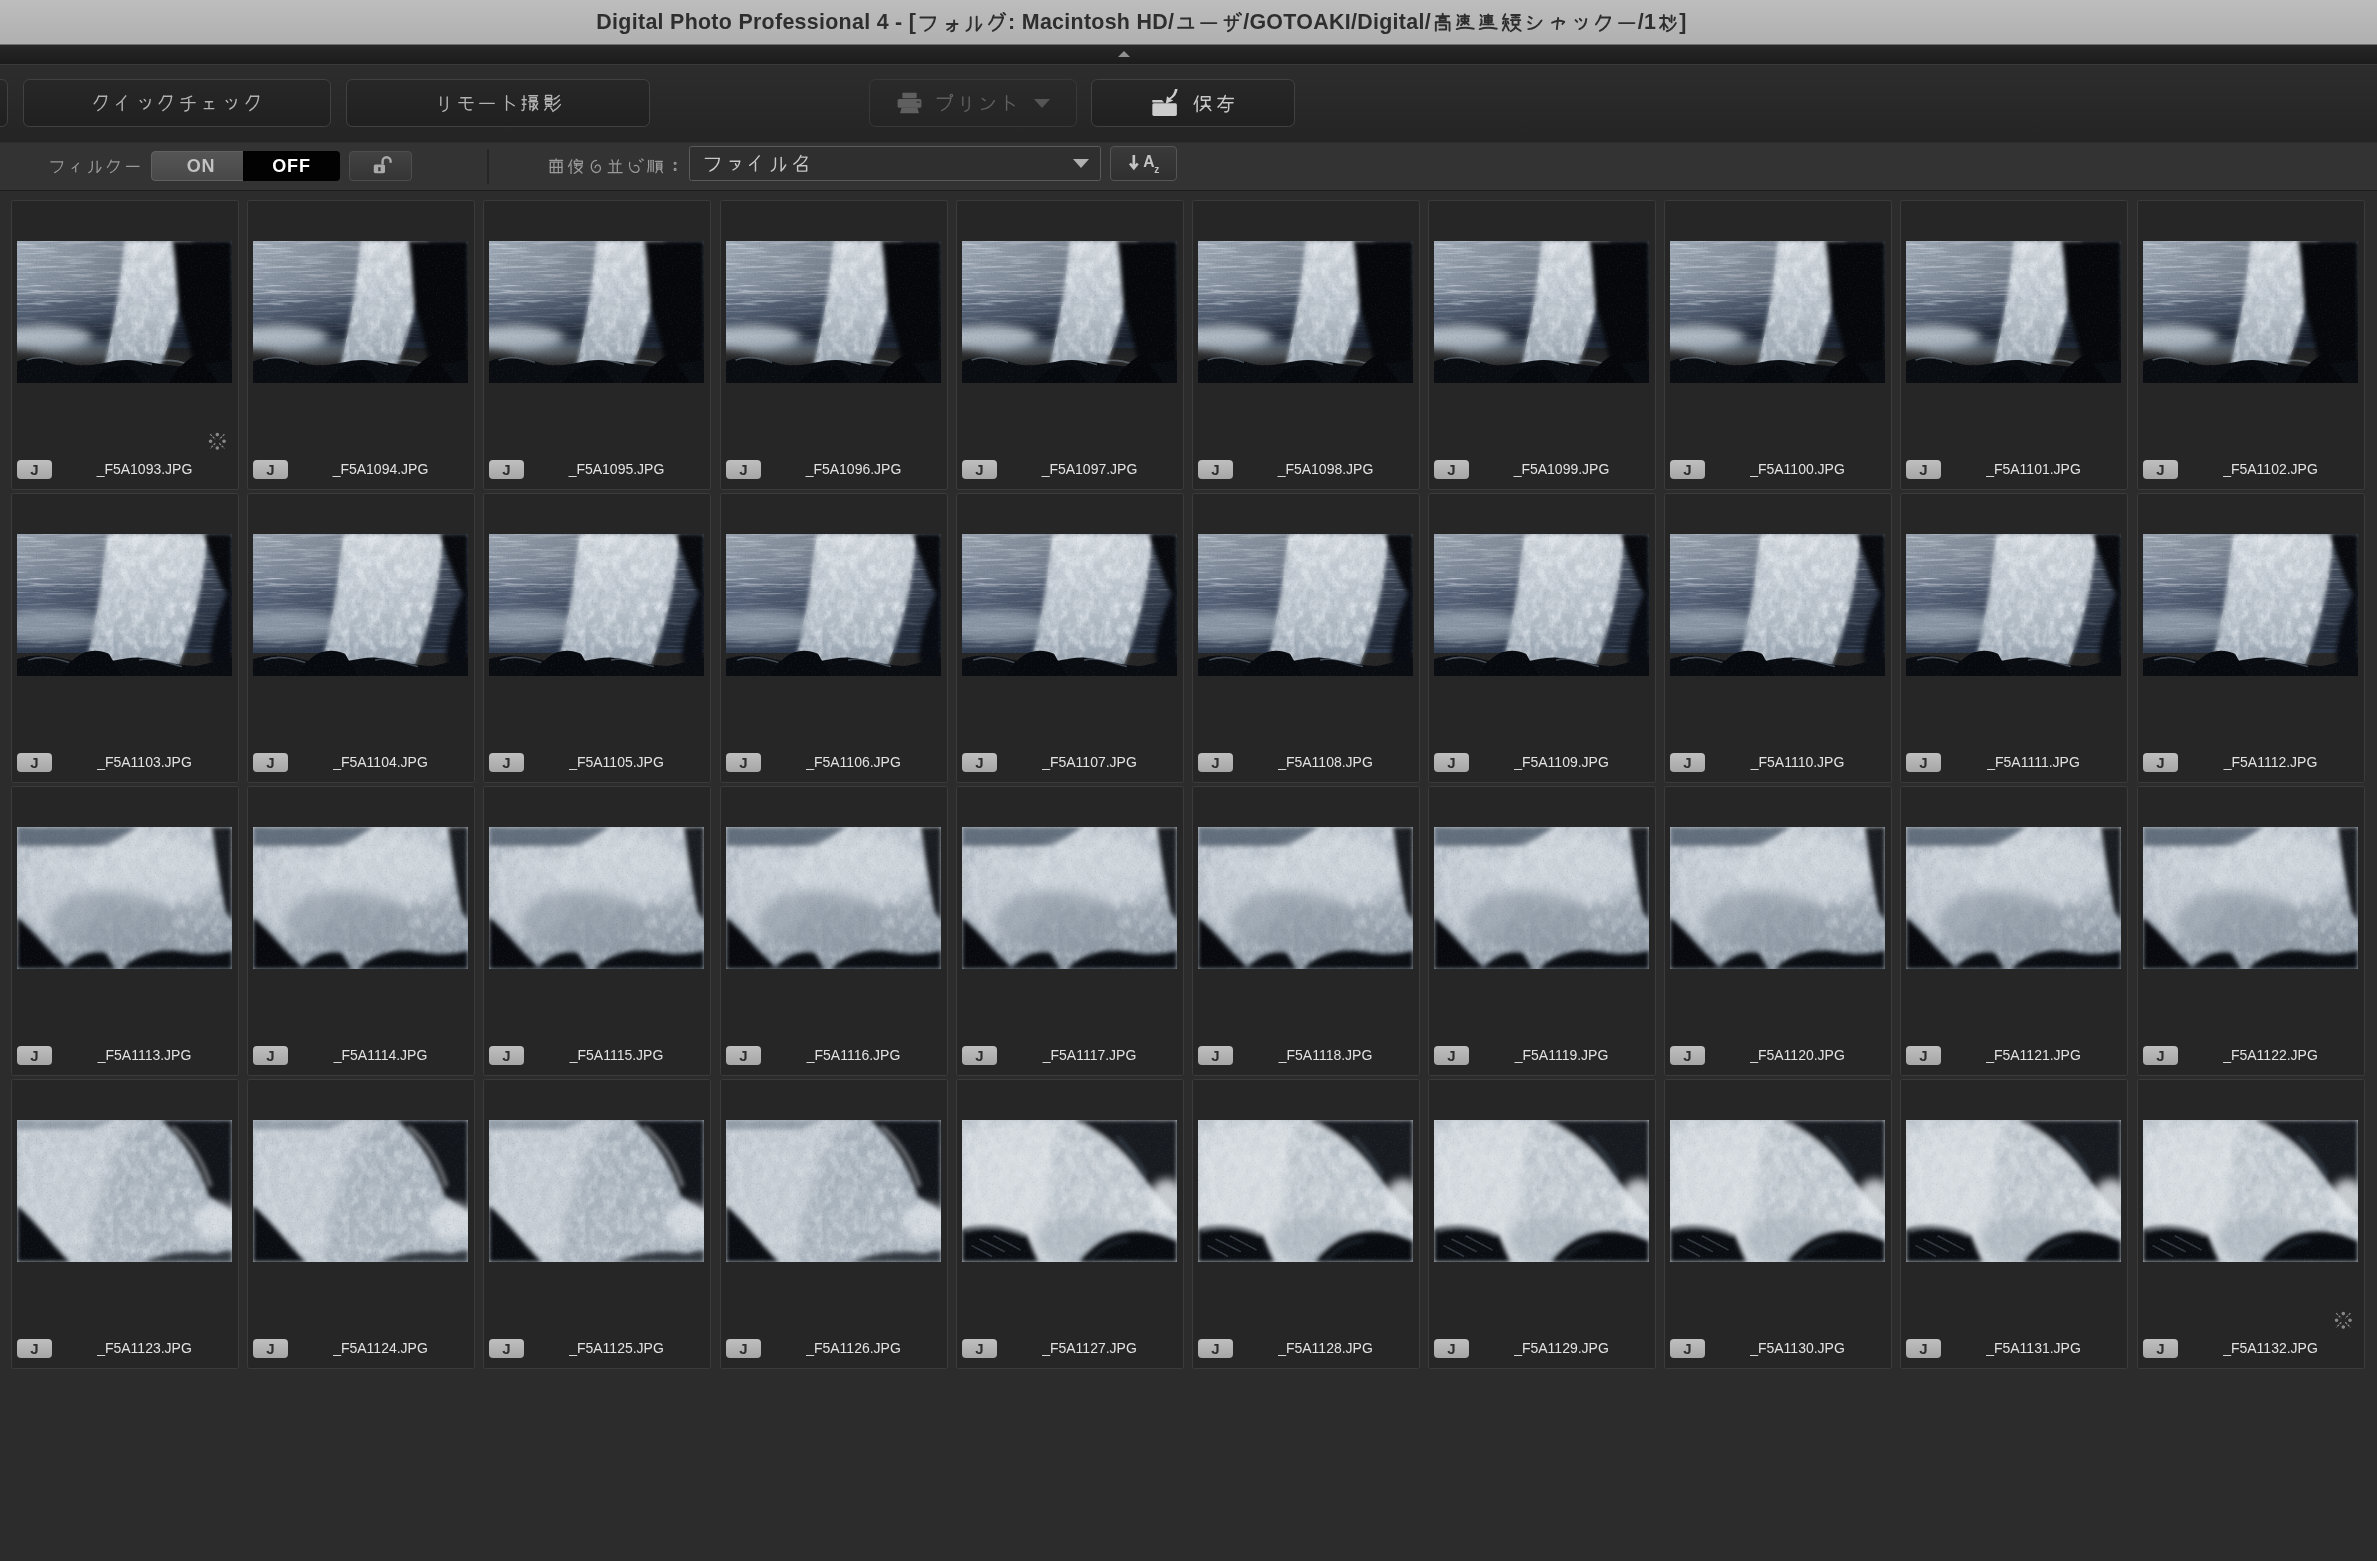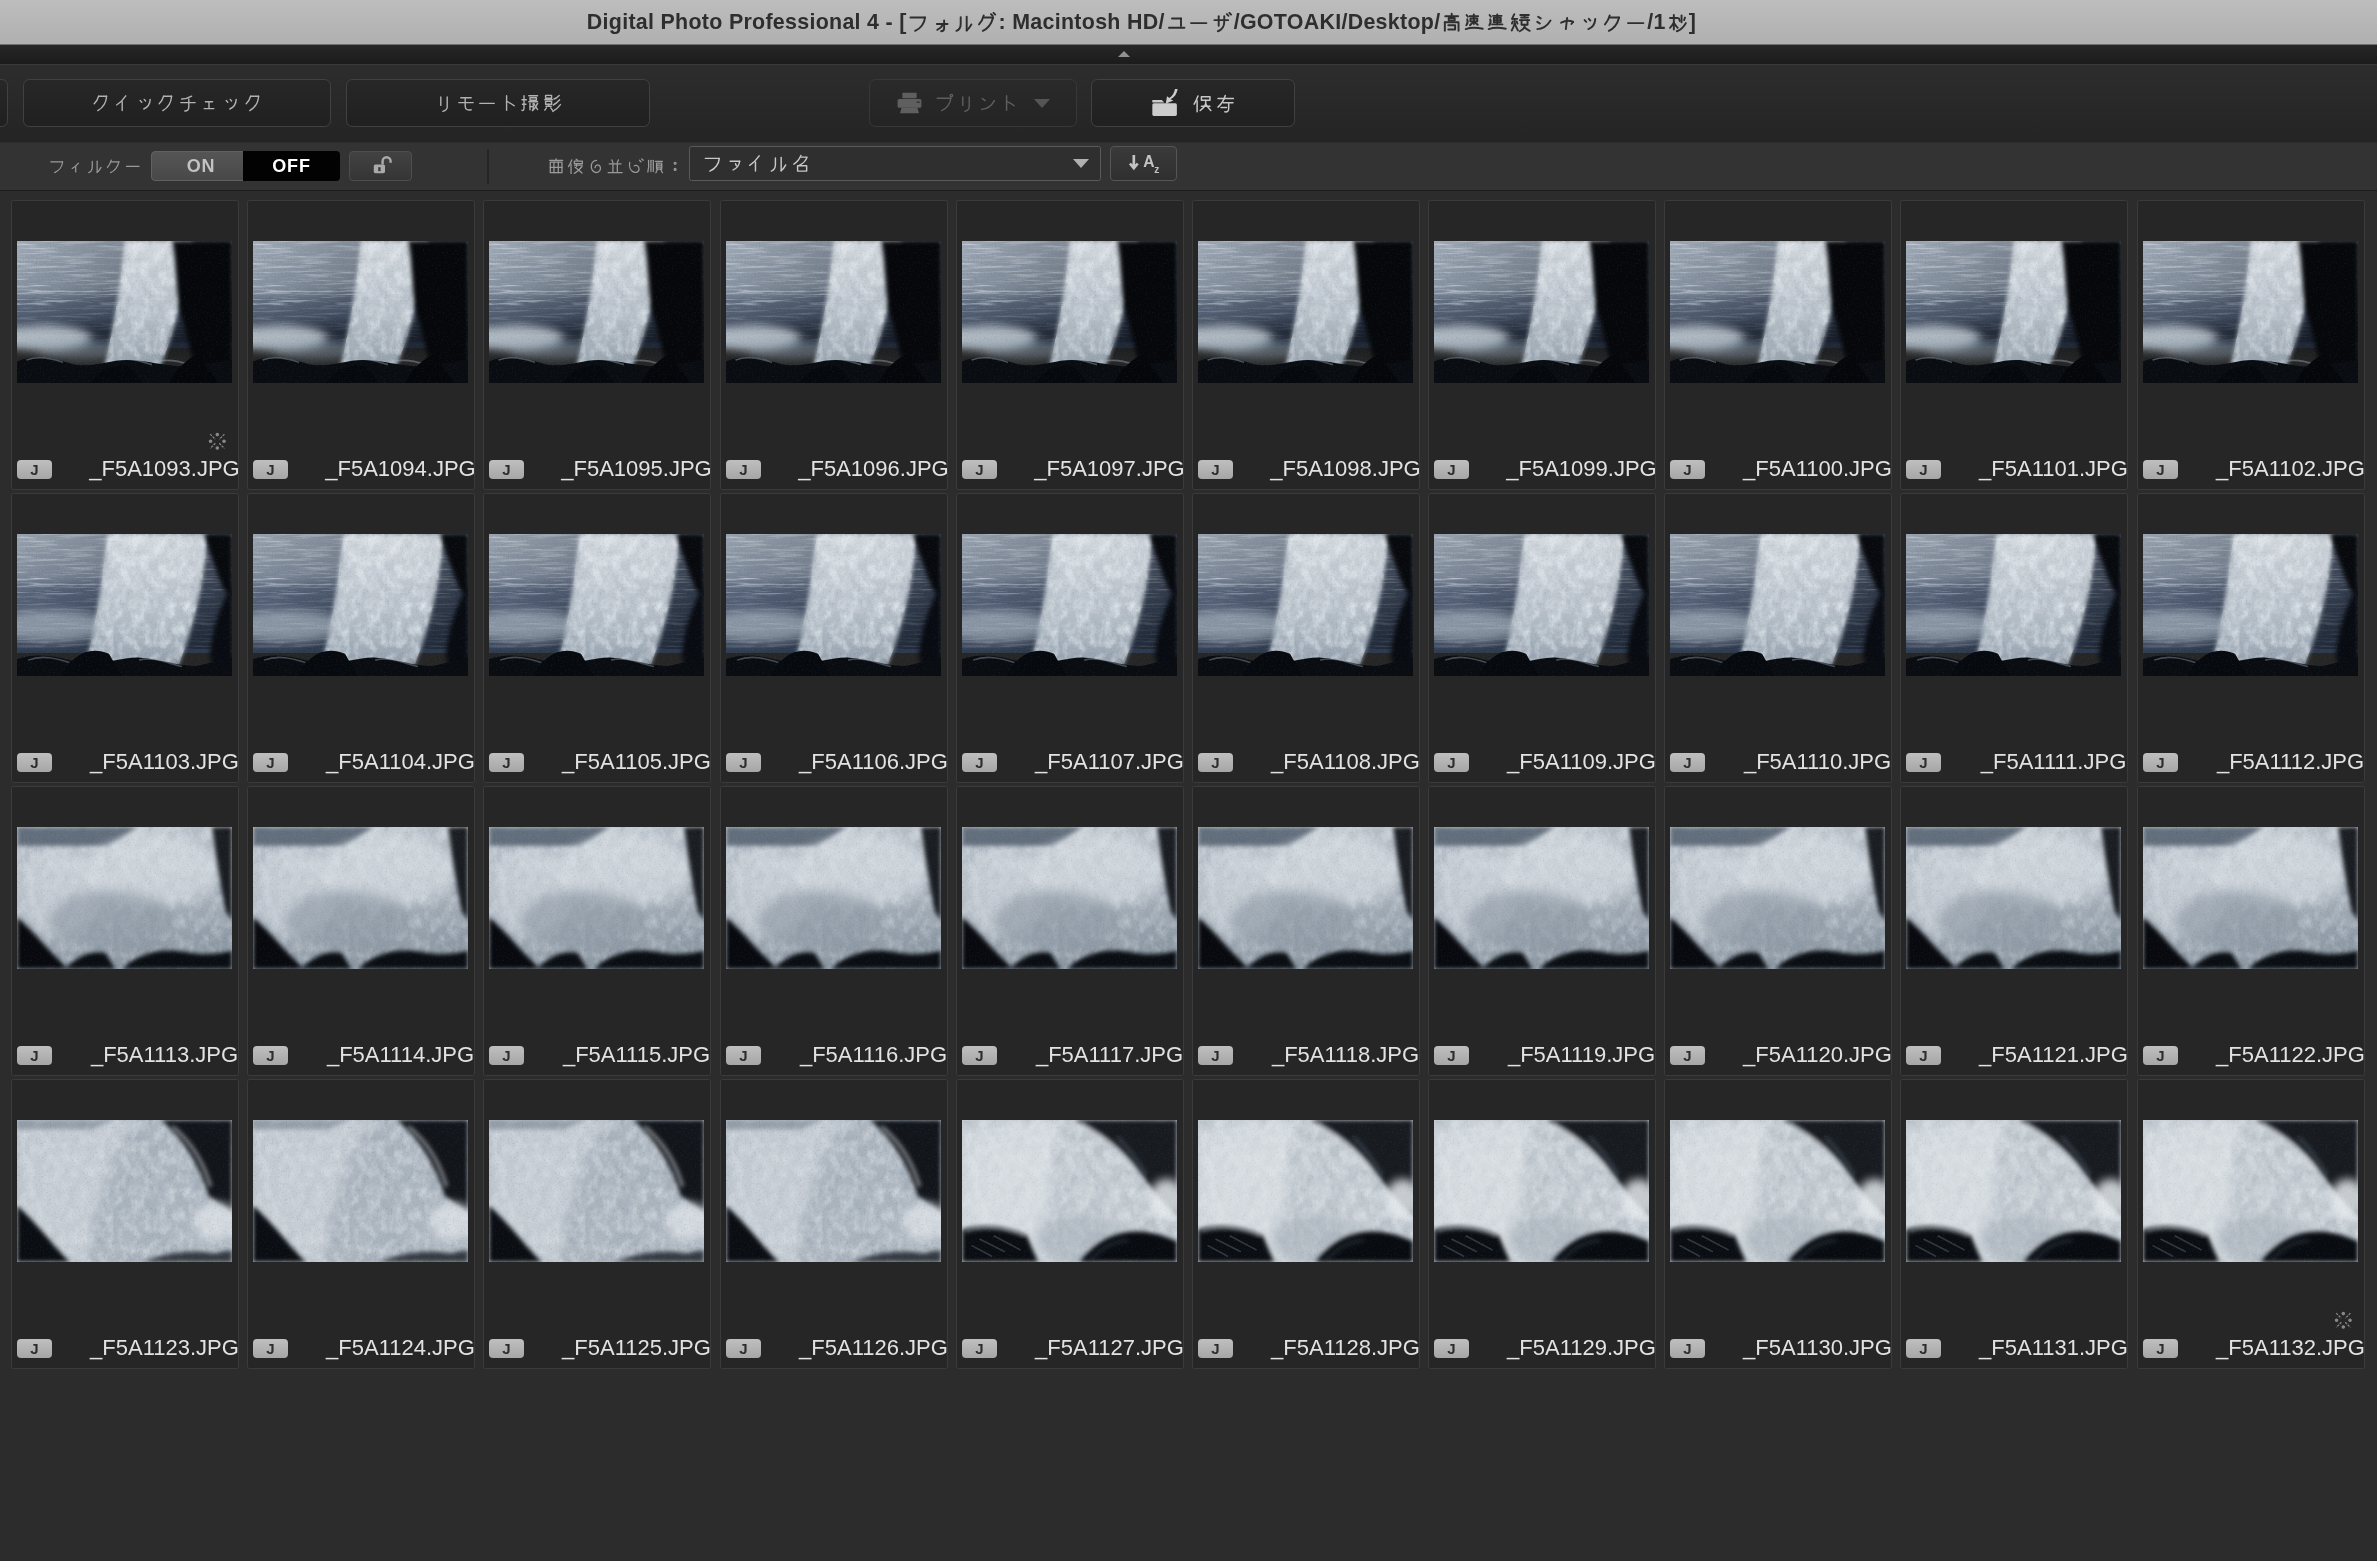--- a/index.html
+++ b/index.html
@@ -7,21 +7,21 @@
 #titlebar { position:absolute; left:0; top:0; width:2377px; height:45px; background:linear-gradient(#bdbdbd,#b0b0b0); border-bottom:0.8px solid #6e6e6e; }
 #titletext { position:absolute; left:0; top:0; width:2248px; height:45px; display:flex; align-items:center; justify-content:center; font-size:21.4px; font-weight:bold; color:#2e2e2e; white-space:pre; letter-spacing:0.3px;padding-left:35px; }
 #band { position:absolute; left:0; top:45px; width:2377px; height:19px; background:linear-gradient(#262626,#1c1c1c); }
 #uptri { position:absolute; left:1118px; top:51px; width:0; height:0; border-left:6.3px solid transparent; border-right:6.3px solid transparent; border-bottom:6.3px solid #909090; }
 #toolbar { position:absolute; left:0; top:64px; width:2377px; height:78px; background:linear-gradient(#2d2d2d,#242424); border-top:0.8px solid #3a3a3a; }
 .tbtn { position:absolute; top:14.3px; height:48px; background:linear-gradient(#272727,#202020); border:1.6px solid #414141; border-radius:6.3px; display:flex; align-items:center; justify-content:center; }
 #filterrow { position:absolute; left:0; top:143px; width:2377px; height:48px; background:#333333; border-bottom:1.6px solid #1b1b1b; }
 .cell { position:absolute; width:228px; height:290px; background:#262626; border:1.6px solid #3b3b3b; border-radius:2.4px; }
 .thumb { position:absolute; left:4.8px; top:40px; }
 .jbadge { position:absolute; left:4.8px; top:259px; width:35px; height:19px; background:linear-gradient(#bfbfbf,#a6a6a6); border-radius:4px; color:#2e2e2e; font-weight:bold; font-size:15px; text-align:center; line-height:19px; }
-.fname { position:absolute; left:40px; top:258px; width:185px; height:20.6px; font-size:22px; line-height:20.6px; color:#e2e2e2; text-align:center; white-space:nowrap;margin-left:20px; }
+.fname { position:absolute; left:40px; top:258px; width:185px; height:20.6px; font-size:14px; line-height:20.6px; color:#e2e2e2; text-align:center; white-space:nowrap; }
 .seg { position:absolute; top:8px; height:30px; display:flex; align-items:center; justify-content:center; }
 </style></head><body>
 <div id="page">
 <svg width="0" height="0" style="position:absolute">
       <defs>
 
 <linearGradient id="seaG" x1="0" y1="0" x2="0.18" y2="1">
  <stop offset="0" stop-color="#909ba9"></stop>
           <stop offset="0.45" stop-color="#6a7789"></stop>
  <stop offset="0.78" stop-color="#475469"></stop>
@@ -223,21 +223,21 @@
             <path d="M14 52 H86"></path>
           </g>
         </svg><svg class="jp" style="width:21.4px;height:21.4px" viewBox="0 0 100 100">
           <g fill="none" stroke="#2e2e2e" stroke-width="9" stroke-linecap="round" stroke-linejoin="round" opacity="1.0">
             <path d="M16 38 H80"></path>
             <path d="M36 20 V64"></path>
             <path d="M62 20 V46 C62 70 50 84 32 90"></path>
             <path d="M74 10 L82 18"></path>
             <path d="M86 4 L94 12"></path>
           </g>
-        </svg><span>/GOTOAKI/Desktop/</span><svg class="jp" style="width:21.4px;height:21.4px" viewBox="0 0 100 100">
+        </svg><span>/GOTOAKI/Digital/</span><svg class="jp" style="width:21.4px;height:21.4px" viewBox="0 0 100 100">
           <g fill="none" stroke="#2e2e2e" stroke-width="9" stroke-linecap="round" stroke-linejoin="round" opacity="1.0">
             <path d="M50 8 V16"></path>
             <path d="M20 20 H80"></path>
             <path d="M36 28 H64 V40 H36 Z"></path>
             <path d="M18 48 H82 V88"></path>
             <path d="M18 48 V88"></path>
             <path d="M34 62 H66 V82 H34"></path>
           </g>
         </svg><svg class="jp" style="width:21.4px;height:21.4px" viewBox="0 0 100 100">
           <g fill="none" stroke="#2e2e2e" stroke-width="9" stroke-linecap="round" stroke-linejoin="round" opacity="1.0">

